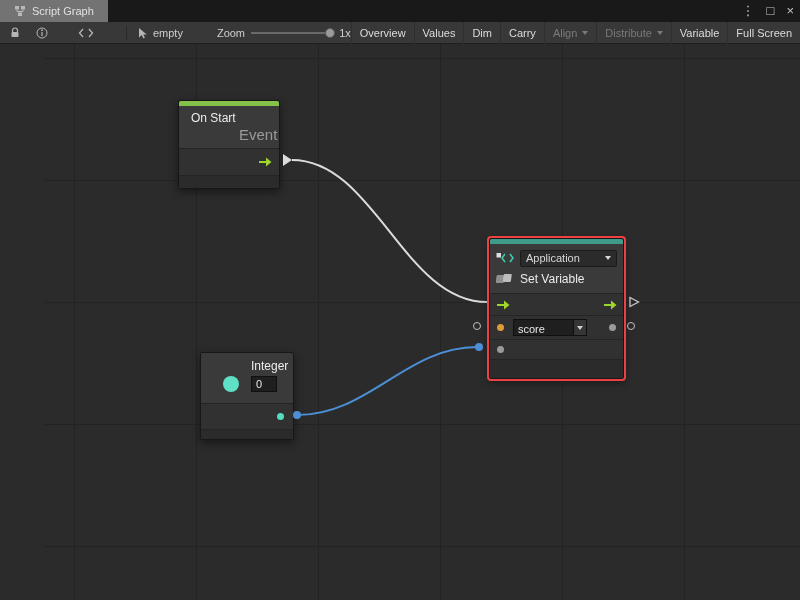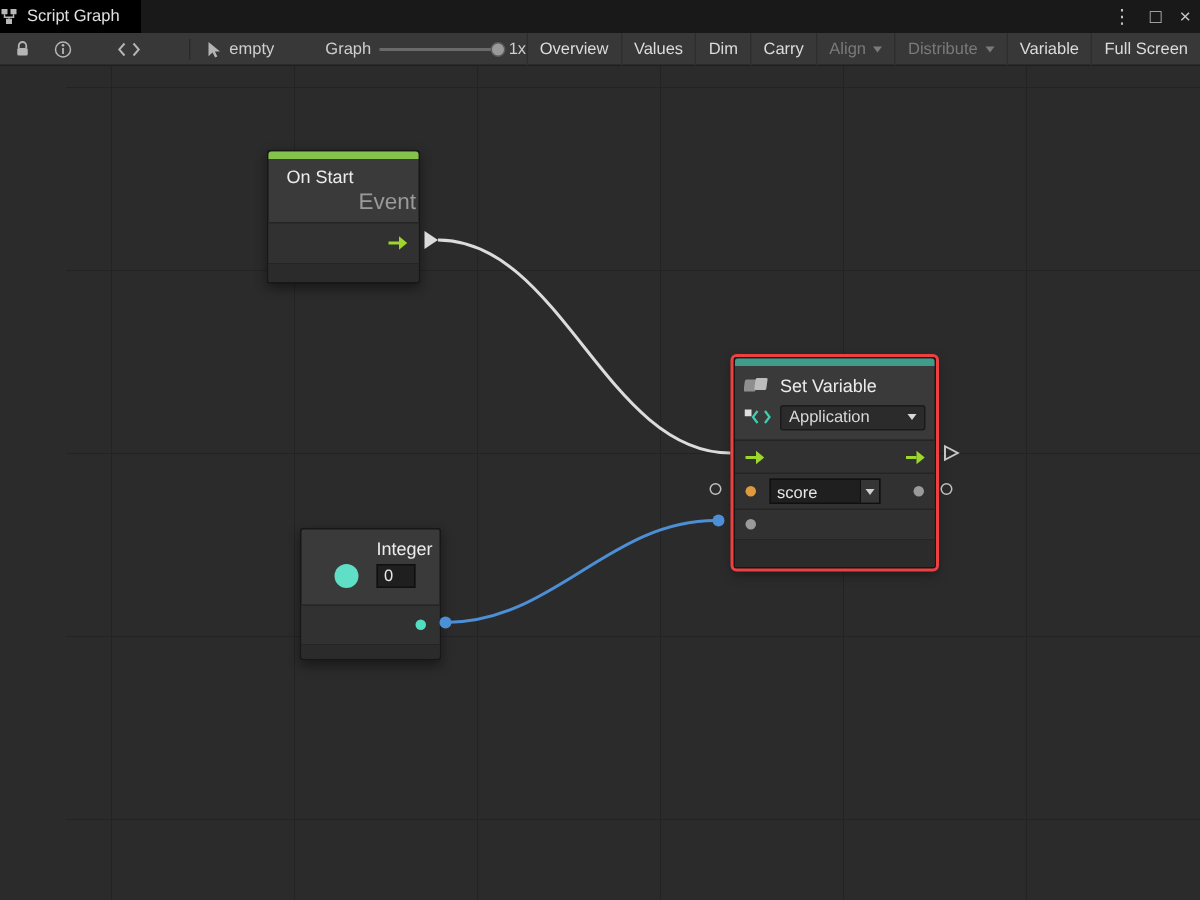--- a/index.html
+++ b/index.html
@@ -1,21 +1,21 @@
 <!DOCTYPE html>
 <html><head>
 <meta charset="utf-8">
 <style>
   * { margin:0; padding:0; box-sizing:border-box; }
   html,body { width:800px; height:600px; overflow:hidden; }
   body { font-family:"Liberation Sans", sans-serif; background:#2b2b2b; position:relative; color:#d2d2d2; }
 
   
   .titlebar { position:absolute; top:0; left:0; width:800px; height:22px; background:#191919; display:flex; align-items:stretch; }
-  .tab { display:flex; align-items:center; gap:6px; background:#000000; padding:0 14px 0 0; font-size:11px; color:#e0e0e0; }
+  .tab { display:flex; align-items:center; gap:6px; background:#737373; padding:0 14px 0 14px; font-size:11px; color:#e0e0e0; }
   .win-controls { margin-left:auto; display:flex; align-items:center; font-size:13px; color:#c4c4c4; }
   .win-controls span { padding:0 6px; line-height:22px; }
 
   
   .toolbar { position:absolute; top:22px; left:0; width:800px; height:22px; background:#383838; border-bottom:1px solid #1f1f1f; display:flex; align-items:center; font-size:11px; padding-left:6px; }
   .tbicon { display:flex; align-items:center; }
   .tbsep { width:1px; height:14px; background:#2a2a2a; margin:0 10px; }
   .zoom-track { position:relative; width:86px; height:2px; background:#6a6a6a; margin:0 8px 0 6px; }
   .zoom-handle { position:absolute; top:-4px; left:74px; width:10px; height:10px; border-radius:50%; background:#9a9a9a; border:1px solid #5a5a5a; }
   .tb-buttons { margin-left:auto; display:flex; height:22px; }
@@ -87,21 +87,21 @@
         <path d="M5 1 1.5 5 5 9M11 1l3.5 4L11 9" fill="none" stroke="#b5b5b5" stroke-width="1.3"></path>
       </svg>
   </span>
   <span class="tbsep"></span>
   <span class="tbicon" style="margin-right:5px">
     <svg width="11" height="12" viewBox="0 0 11 12">
         <path d="M2 1v9.5L4.7 8l1.7 3.4 1.5-.8L6.3 7.4h3.4z" fill="#b5b5b5"></path>
       </svg>
   </span>
   <span style="margin-right:34px; color:#cfcfcf">empty</span>
-  <span style="color:#cfcfcf">Graph</span>
+  <span style="color:#cfcfcf">Zoom</span>
   <span class="zoom-track">
     <span class="zoom-handle"></span>
   </span>
   <span style="color:#cfcfcf">1x</span>
 
   <div class="tb-buttons">
     <div class="tb-btn">
         <span>Overview</span>
       </div>
     <div class="tb-btn">
@@ -155,37 +155,37 @@
           <path d="M8 0.5 13.5 5 8 9.5z" fill="#9ed62c"></path>
       </svg>
     </div>
     <div class="nfoot" style="height:13px"></div>
   </div>
   <div class="tri-out" style="left:239px; top:110px;"></div>
 
   <div class="node selected" style="left:445px; top:194px; width:135px;">
     <div class="strip" style="background:#3f9c8a"></div>
     <div style="padding:3px 6px 4px; ">
-      <div style="display:flex; align-items:center; gap:6px; height:20px;">
-        <svg width="18" height="13" viewBox="0 0 18 13">
-          <rect x="1" y="2" width="8" height="8" rx="1" fill="#8f8f8f" transform="skewX(-8)"></rect>
-          <rect x="8" y="1" width="8" height="8" rx="1" fill="#bdbdbd" transform="skewX(-8)"></rect>
-        </svg>
-        <span class="ntitle">Set Variable</span>
-      </div>
       <div style="display:flex; align-items:center; gap:5px; height:22px;">
         <svg width="19" height="12" viewBox="0 0 19 12">
           <rect x="0.5" y="1" width="4.5" height="4.5" fill="#dedede"></rect>
           <path d="M9 2 6 6l3 4M14 2l3 4-3 4" fill="none" stroke="#3ecfb2" stroke-width="1.5"></path>
         </svg>
         <div class="ddbtn" style="flex:1">
           <span style="flex:1">Application</span>
           <span class="chev"></span>
         </div>
       </div>
+      <div style="display:flex; align-items:center; gap:6px; height:20px;">
+        <svg width="18" height="13" viewBox="0 0 18 13">
+          <rect x="1" y="2" width="8" height="8" rx="1" fill="#8f8f8f" transform="skewX(-8)"></rect>
+          <rect x="8" y="1" width="8" height="8" rx="1" fill="#bdbdbd" transform="skewX(-8)"></rect>
+        </svg>
+        <span class="ntitle">Set Variable</span>
+      </div>
     </div>
     <div class="prow" style="height:22px; justify-content:space-between; padding:0 6px;">
       <svg width="14" height="10" viewBox="0 0 14 10">
         <rect x="1" y="4" width="7" height="2" fill="#9ed62c"></rect>
           <path d="M8 0.5 13.5 5 8 9.5z" fill="#9ed62c"></path>
       </svg>
       <svg width="14" height="10" viewBox="0 0 14 10">
         <rect x="1" y="4" width="7" height="2" fill="#9ed62c"></rect>
           <path d="M8 0.5 13.5 5 8 9.5z" fill="#9ed62c"></path>
       </svg>

